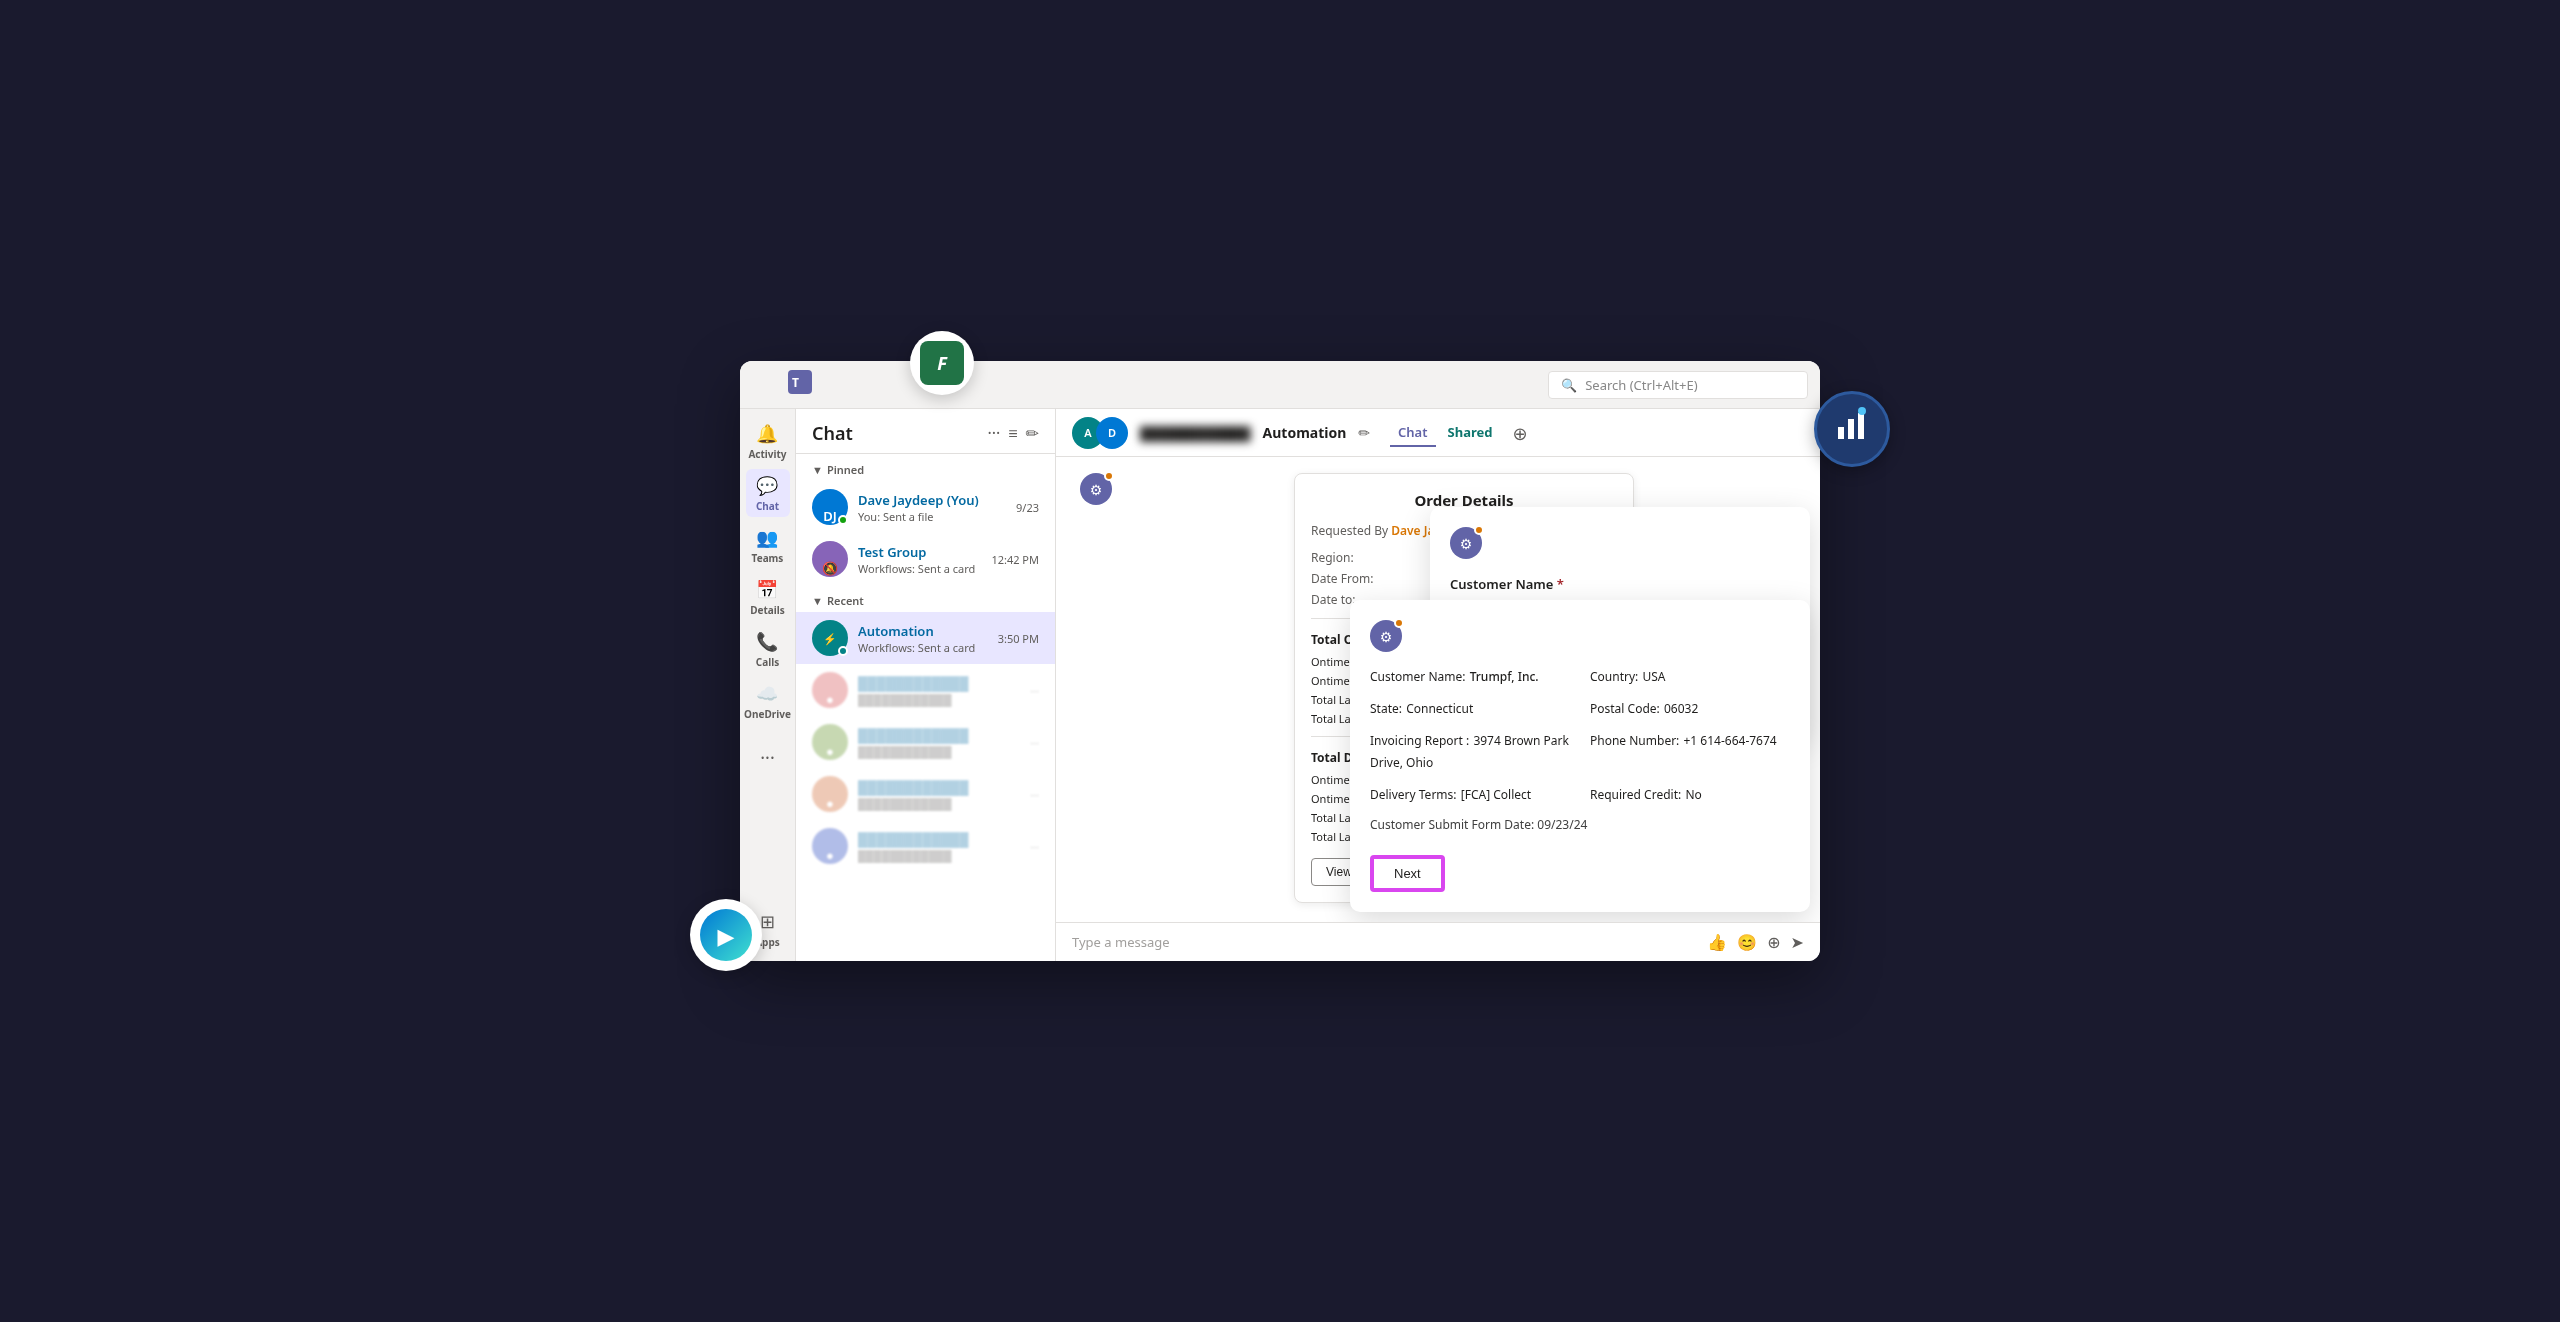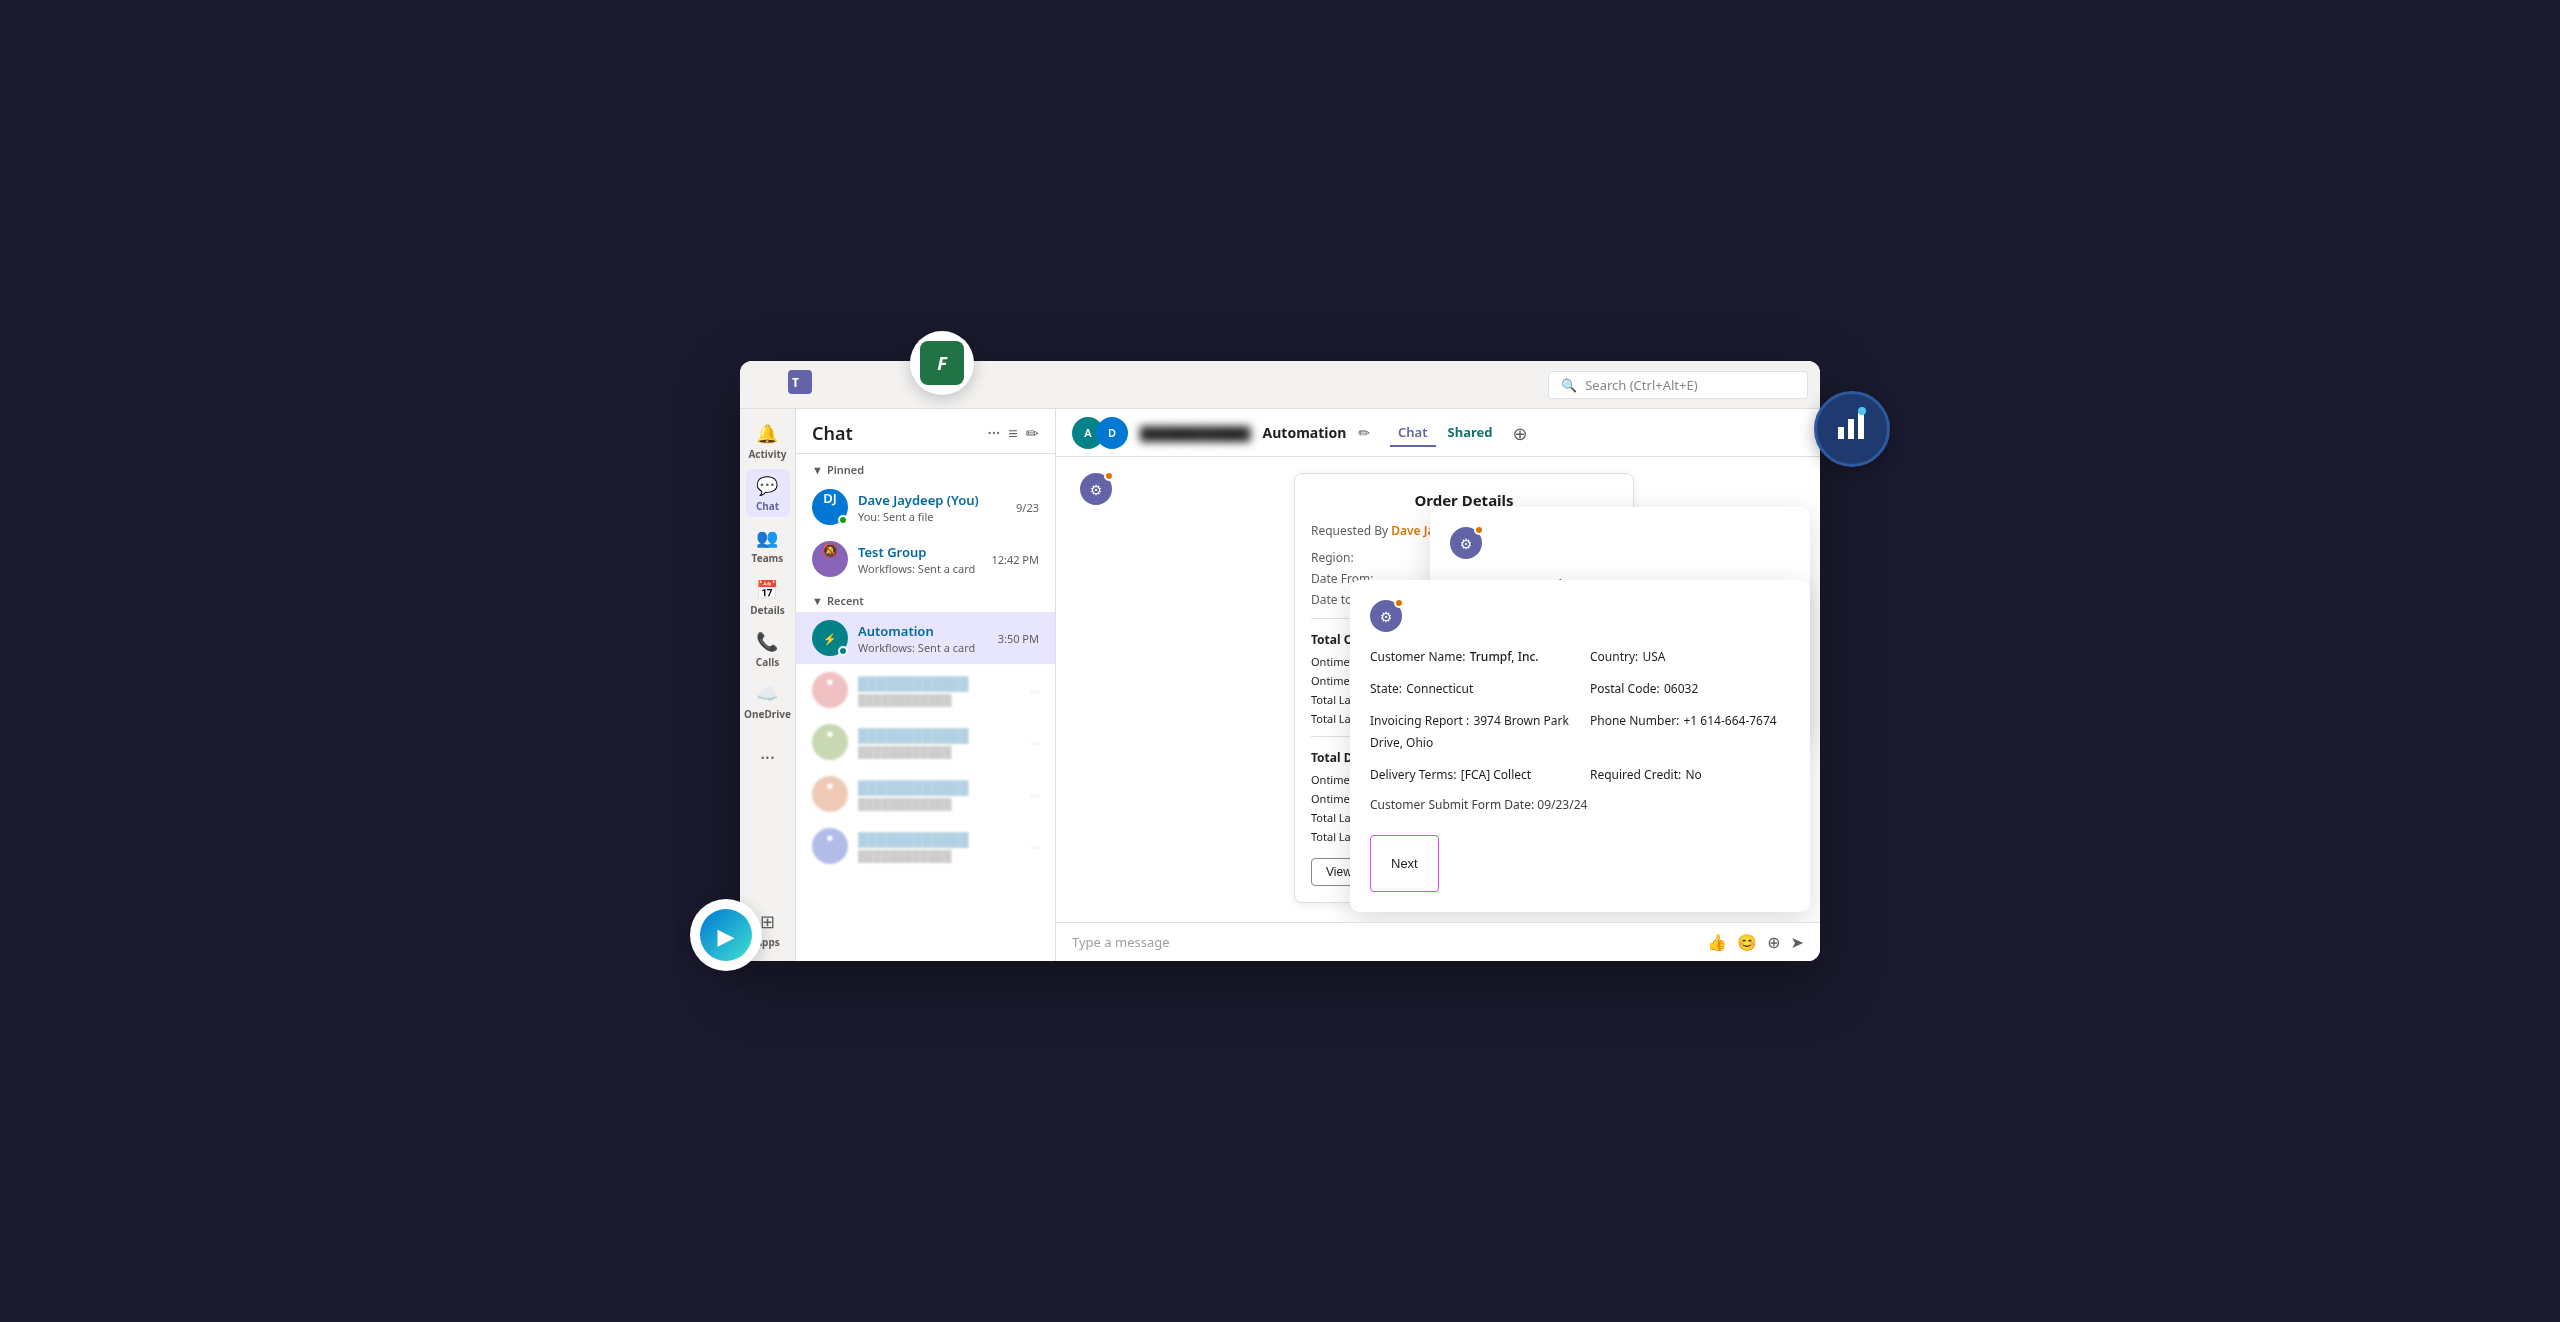--- a/index.html
+++ b/index.html
@@ -158,21 +158,21 @@
       cursor: pointer;
       position: relative;
     }
     .chat-item.active { background: #e8e6ff; }
     .chat-avatar {
       width: 36px;
       height: 36px;
       border-radius: 50%;
       flex-shrink: 0;
       display: flex;
-      align-items: flex-start;
+      align-items: flex-end;
       justify-content: center;
       font-size: 13px;
       font-weight: 600;
       color: #fff;
       position: relative;
     }
     .avatar-dj { background: #0078d4; }
     .avatar-tg { background: #8764b8; }
     .online-dot {
       position: absolute;
@@ -483,22 +483,22 @@
     .info-label {
       font-size: 12px;
       color: #201f1e;
     }
     .info-value {
       font-size: 12px;
       color: #201f1e;
     }
     .next-btn {
       margin-top: 12px;
-      padding: 20px 20px;
-      border: 1px solid #d946ef;
+      padding: 7px 20px;
+      border: 4px solid #d946ef;
       border-radius: 4px;
       background: #fff;
       font-size: 13px;
       font-weight: 500;
       cursor: pointer;
       color: #201f1e;
     }
 
     
     .forms-icon {

